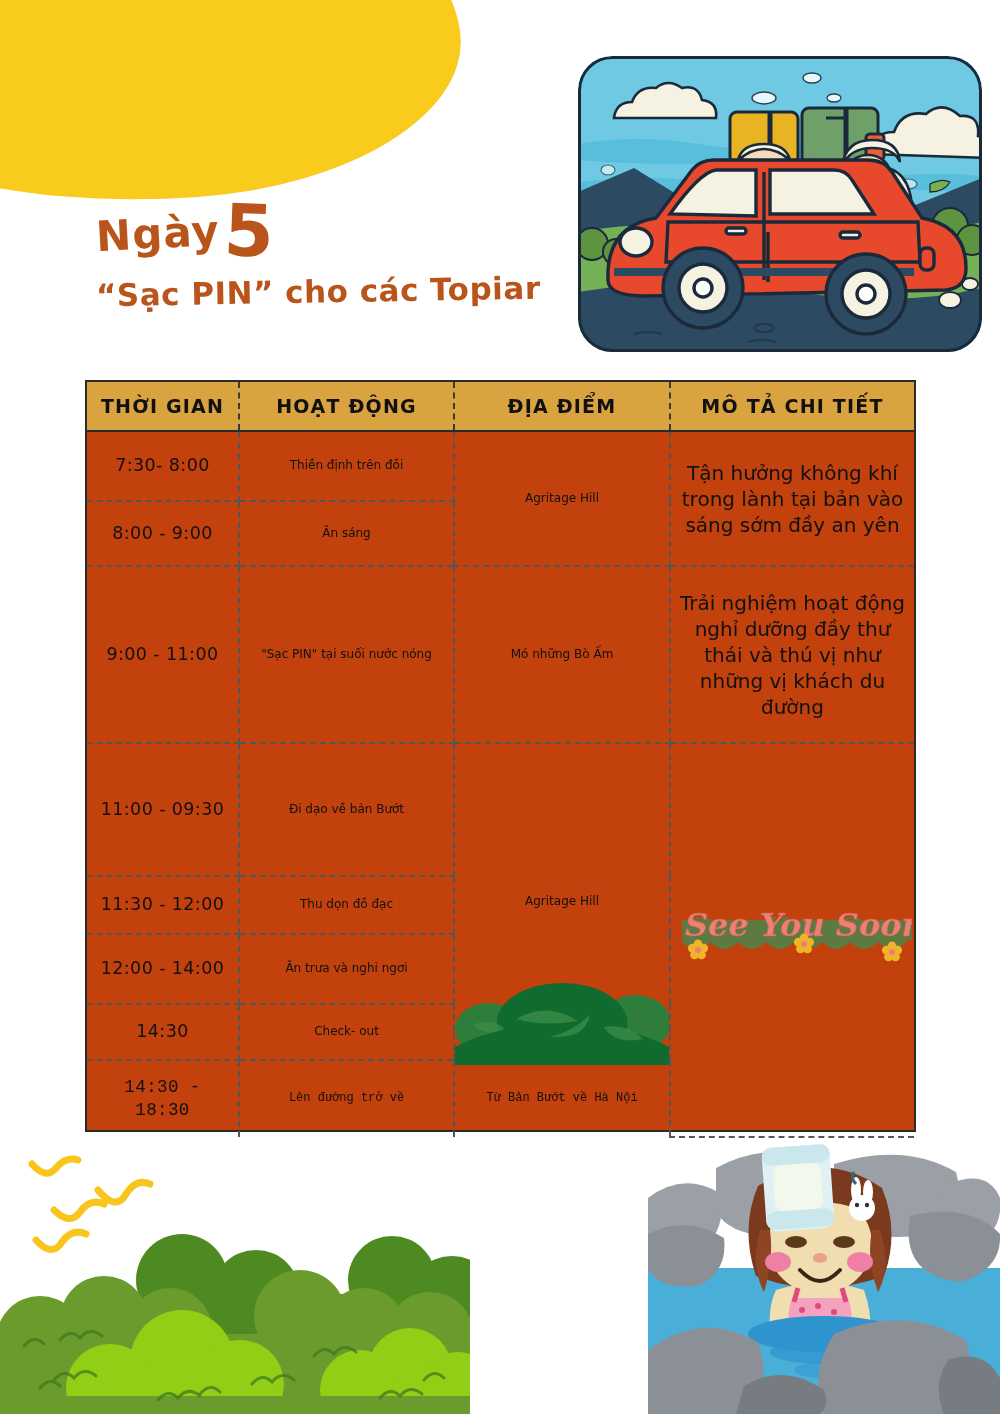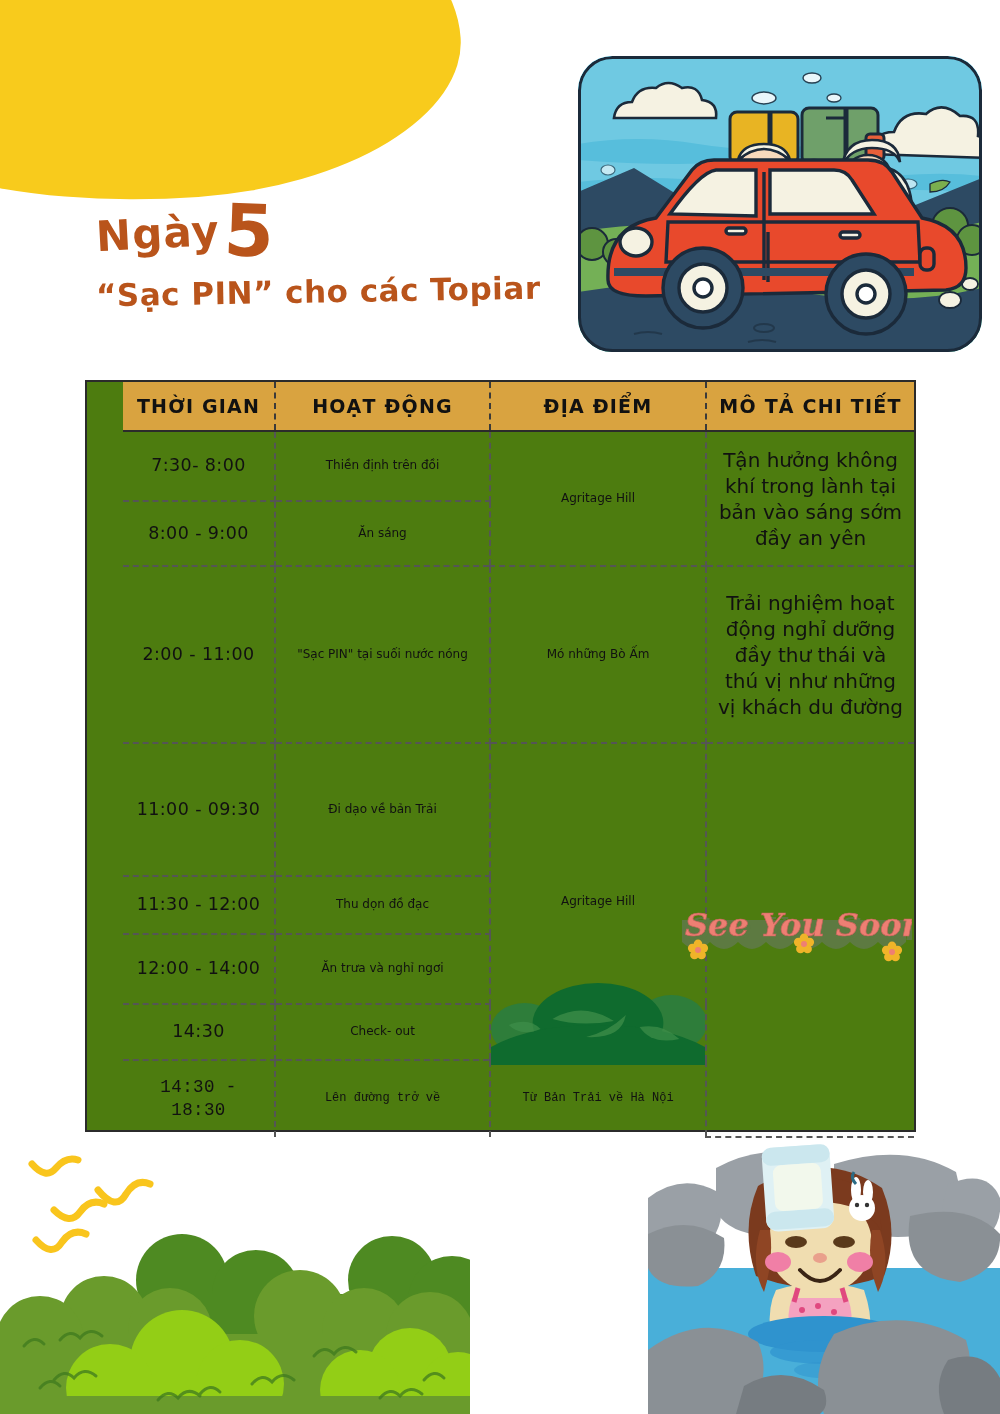--- a/index.html
+++ b/index.html
@@ -40,21 +40,21 @@
   #car-card{
     left:578px;top:56px;width:404px;height:296px;
     border-radius:34px;overflow:hidden;
     background:#6FC9E2;
   }
   #car-card svg{display:block;width:100%;height:100%;}
 
   
   #schedule-table{
     position:absolute;left:85px;top:380px;width:831px;height:752px;
-    border:2px solid #2b2b2b;background:#4d7c0f;box-sizing:border-box;padding-left:36px;
+    border:2px solid #2b2b2b;background:#c2410c;box-sizing:border-box;
   }
   table{border-collapse:collapse;width:100%;height:100%;table-layout:fixed;}
   th{
     background:#D9A340;color:#111;height:46px;
     font-size:19px;font-weight:700;letter-spacing:1.2px;
     border-right:2px dashed #3a3a3a;
     font-family:"DejaVu Sans", sans-serif;
   }
   th:last-child{border-right:none;}
   thead tr{border-bottom:2px solid #2b2b2b;}
@@ -257,31 +257,31 @@
         </td>
         <td class="desc last-col" rowspan="2">Tận hưởng không khí trong lành tại bản vào sáng sớm đầy an yên</td>
       </tr>
 
       <tr style="height:65px;">
         <td class="time">8:00 - 9:00</td>
         <td>Ăn sáng</td>
       </tr>
 
       <tr style="height:177px;">
-        <td class="time">2:00 - 11:00</td>
+        <td class="time">9:00 - 11:00</td>
         <td>"Sạc PIN" tại suối nước nóng</td>
         <td>
           <span class="loc-label">Mó những Bò Ấm</span>
         </td>
         <td class="desc last-col">Trải nghiệm hoạt động nghỉ dưỡng đầy thư thái và thú vị như những vị khách du đường</td>
       </tr>
 
       <tr style="height:133px;">
         <td class="time">11:00 - 09:30</td>
-        <td>Đi dạo về bản Trải</td>
+        <td>Đi dạo về bản Bướt</td>
         <td rowspan="4">
           <span class="loc-label">Agritage Hill</span>
           <span class="cell-art">
             <svg viewBox="0 0 216 96" xmlns="http://www.w3.org/2000/svg" preserveAspectRatio="none">
               <ellipse cx="34" cy="60" rx="34" ry="26" fill="#2E7D3A"></ellipse>
               <ellipse cx="182" cy="54" rx="36" ry="28" fill="#2E7D3A"></ellipse>
               <ellipse cx="108" cy="54" rx="66" ry="40" fill="#0F6B2E"></ellipse>
               <path d="M0 78 q40 -22 108 -22 q68 0 108 22 L216 96 L0 96 Z" fill="#0F6B2E"></path>
               <path d="M62 50 q30 -18 62 2 q-34 6 -62 -2z" fill="#3F8E4A" opacity=".75"></path>
               <path d="M96 68 q24 -6 40 -22 q-4 24 -40 22z" fill="#3F8E4A" opacity=".75"></path>
@@ -305,21 +305,21 @@
 
       <tr style="height:56px;">
         <td class="time">14:30</td>
         <td>Check- out</td>
       </tr>
 
       <tr style="height:77px;font-family:Liberation Mono, monospace;">
         <td class="time">14:30 - 18:30</td>
         <td>Lên đường trở về</td>
         <td>
-          <span class="loc-label">Từ Bản Trải về Hà Nội</span>
+          <span class="loc-label">Từ Bản Bướt về Hà Nội</span>
         </td>
       </tr>
     </tbody>
   </table>
 </div>
 
 <div id="see-you-soon">
 <svg viewBox="0 0 236 70" xmlns="http://www.w3.org/2000/svg">
 
   <g fill="#5D7A41">

